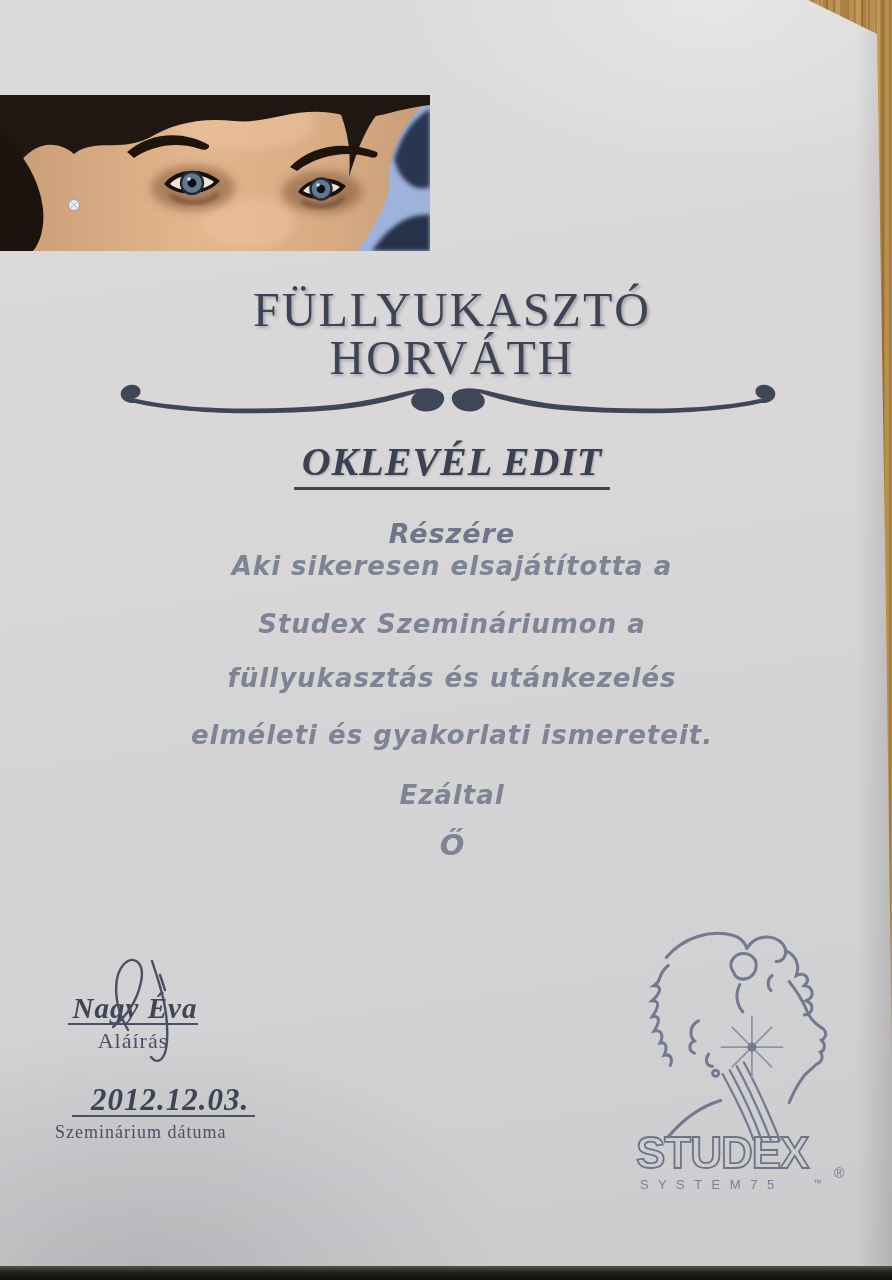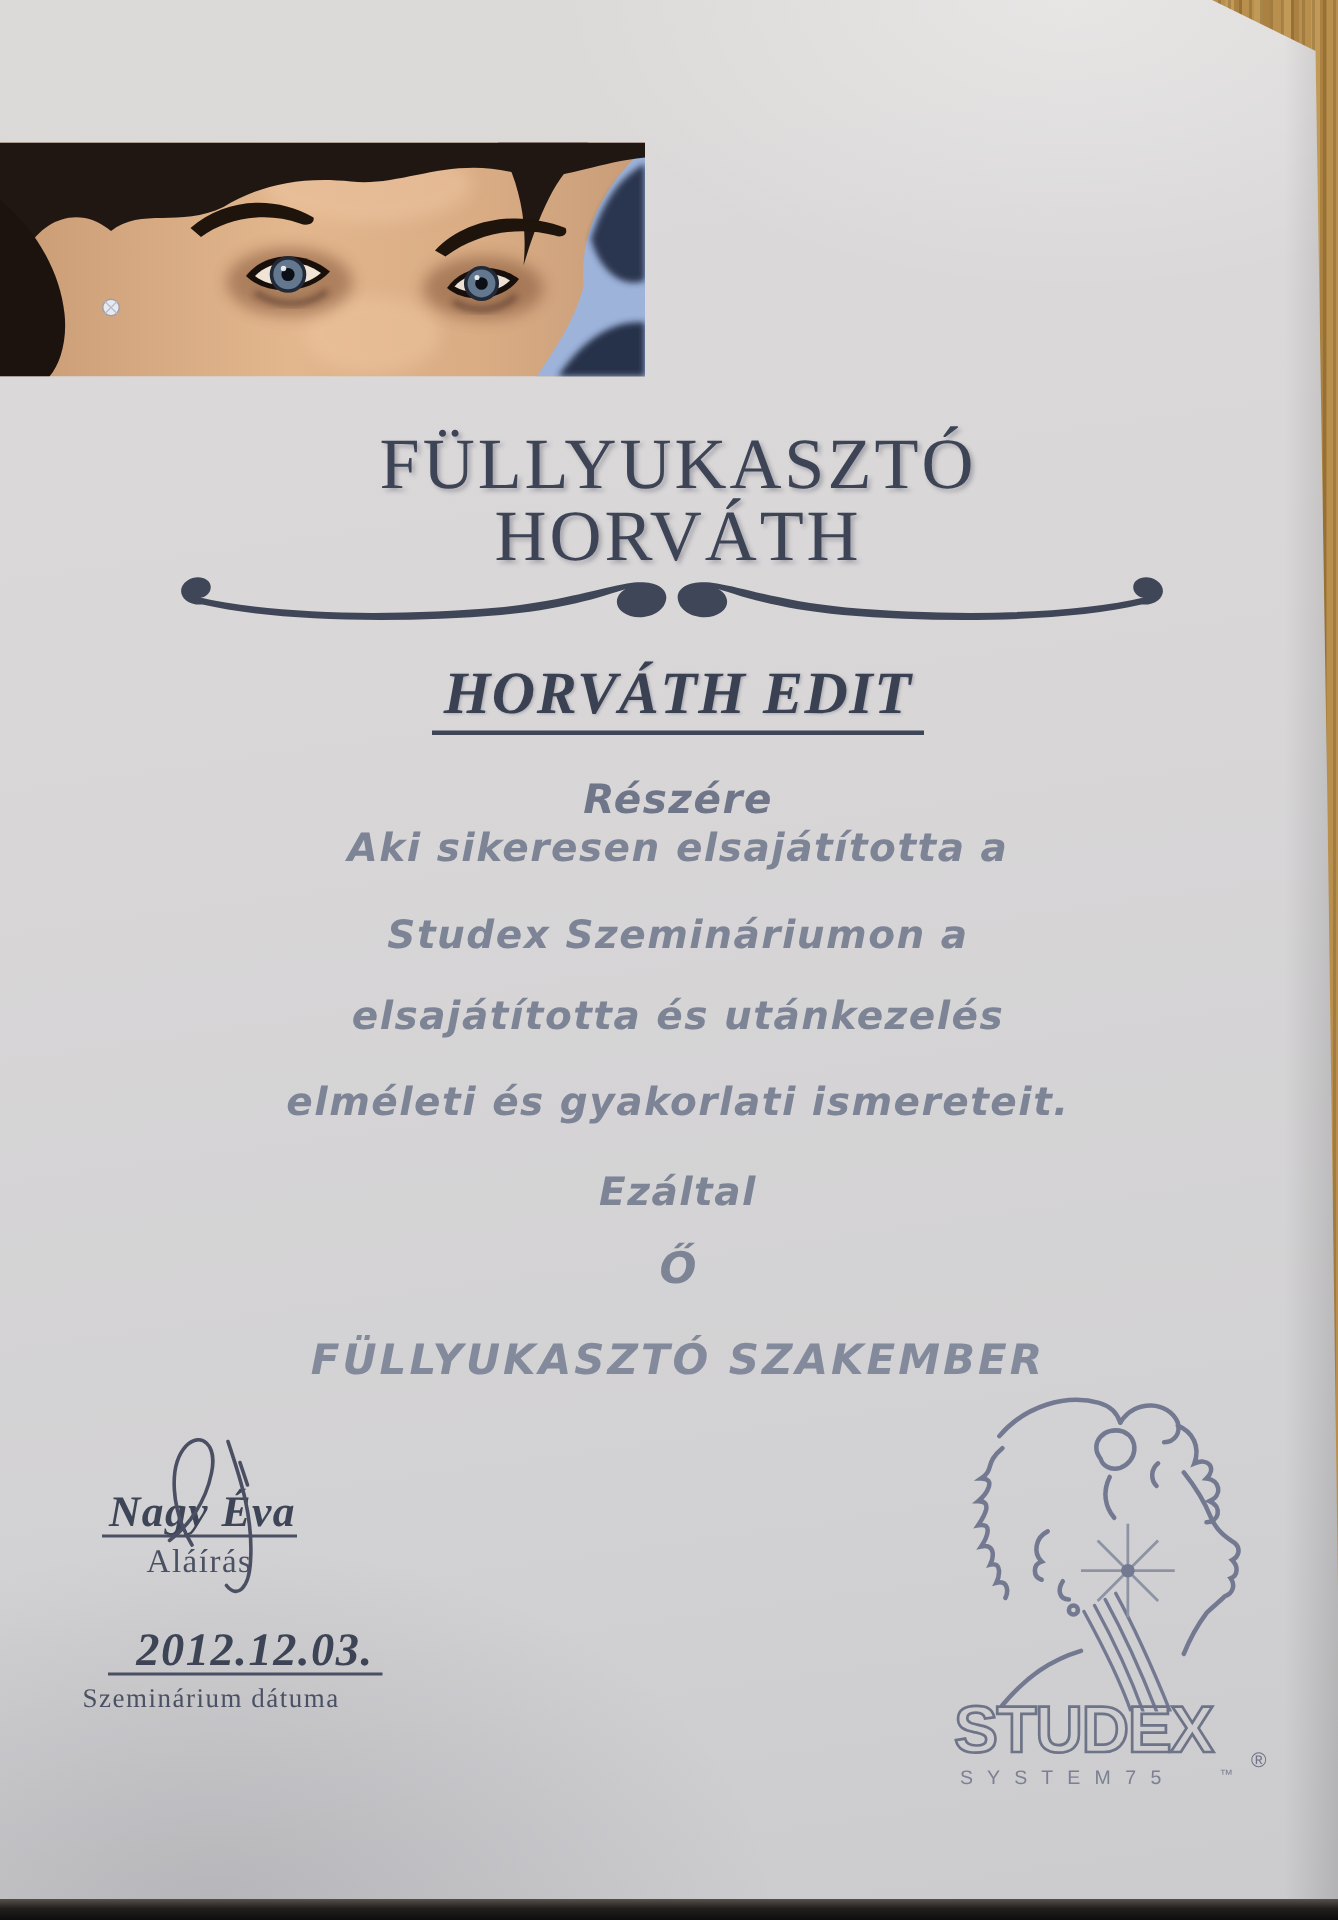--- a/index.html
+++ b/index.html
@@ -112,31 +112,30 @@
   <svg class="abs" style="left:112px; top:378px;" width="672" height="44" viewBox="0 0 672 44">
     <g fill="#3f4658">
       <path d="M23,25 C10,26 4,15 13,9 C20,4 31,8 28,16 C26,20 22,21 20,20 C70,32 150,33 220,27 C262,23 288,14 306,11 C322,8 334,13 332,22 C330,33 312,37 303,30 C296,25 299,15 310,13 C292,19 266,28 222,32 C150,38 70,36 23,25 Z"></path>
     </g>
     <g fill="#3f4658" transform="translate(672,0) scale(-1,1)">
       <path d="M23,25 C10,26 4,15 13,9 C20,4 31,8 28,16 C26,20 22,21 20,20 C70,32 150,33 220,27 C262,23 288,14 306,11 C322,8 334,13 332,22 C330,33 312,37 303,30 C296,25 299,15 310,13 C292,19 266,28 222,32 C150,38 70,36 23,25 Z"></path>
     </g>
   </svg>
 
   <div class="abs centered" style="top:438px;">
-    <span class="recipient-name">HORVÁTH EDIT</span>
+    <span class="recipient-name">OKLEVÉL EDIT</span>
   </div>
   <div class="abs centered comic recipient-label" style="top:489px;">Részére</div>
 
   <div class="abs centered comic body-line" style="top:551px;">Aki sikeresen elsajátította a</div>
   <div class="abs centered comic body-line" style="top:609px;">Studex Szemináriumon a</div>
-  <div class="abs centered comic body-line" style="top:663px;">elsajátította és utánkezelés</div>
+  <div class="abs centered comic body-line" style="top:663px;">füllyukasztás és utánkezelés</div>
   <div class="abs centered comic body-line" style="top:780px;">Ezáltal</div>
   <div class="abs centered comic body-line" style="top:720px;">elméleti és gyakorlati ismereteit.</div>
   <div class="abs centered comic pronoun" style="top:828px;">Ő</div>
-  <div class="abs centered comic qualification" style="top:890px;">FÜLLYUKASZTÓ SZAKEMBER</div>
 
   <div class="abs sig-name" style="left:60px; top:992px; width:150px; text-align:center;">Nagy Éva</div>
   <div class="abs rule" style="left:68px; top:1023px; width:130px;"></div>
   <div class="abs small-label" style="left:68px; top:1028px; width:130px; text-align:center;">Aláírás</div>
   <svg class="abs" style="left:100px; top:945px;" width="110" height="125" viewBox="0 0 110 125">
     <g fill="none" stroke="#4a4f63" stroke-width="2.4" stroke-linecap="round">
       <path d="M28,85 C14,62 12,32 24,19 C34,9 45,18 41,37 C37,57 25,73 13,82"></path>
       <path d="M52,16 C60,40 69,66 67,96 C66,114 58,121 51,112"></path>
       <path d="M60,30 L65,45"></path>
     </g>

